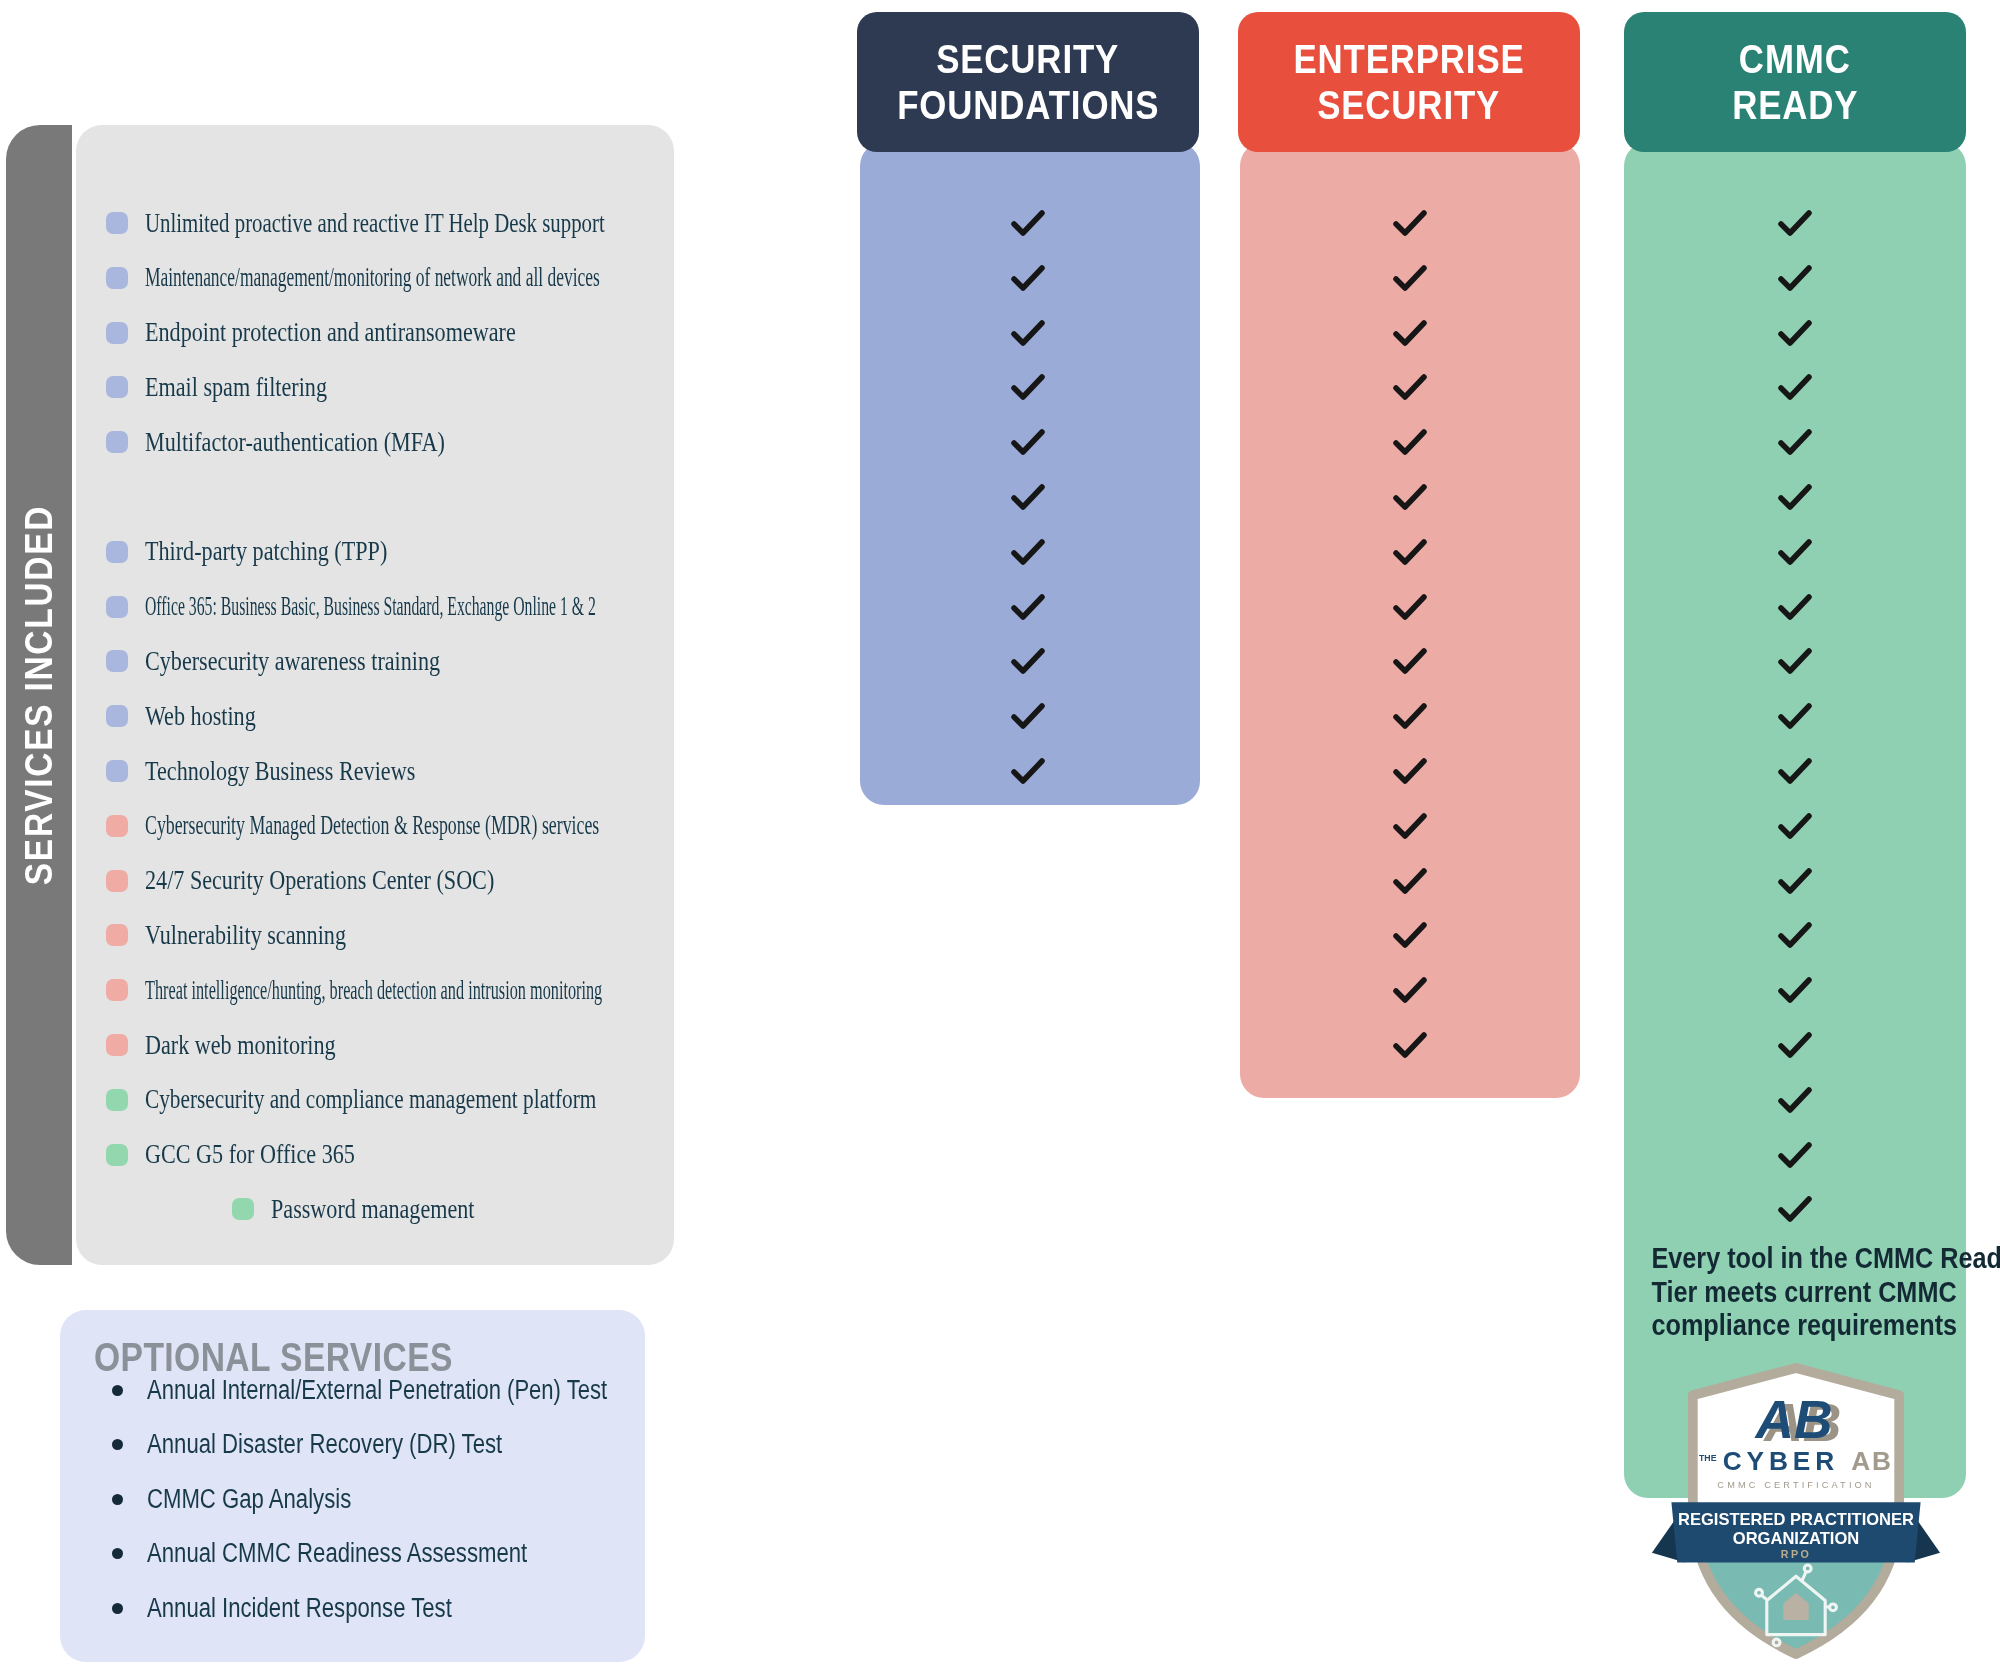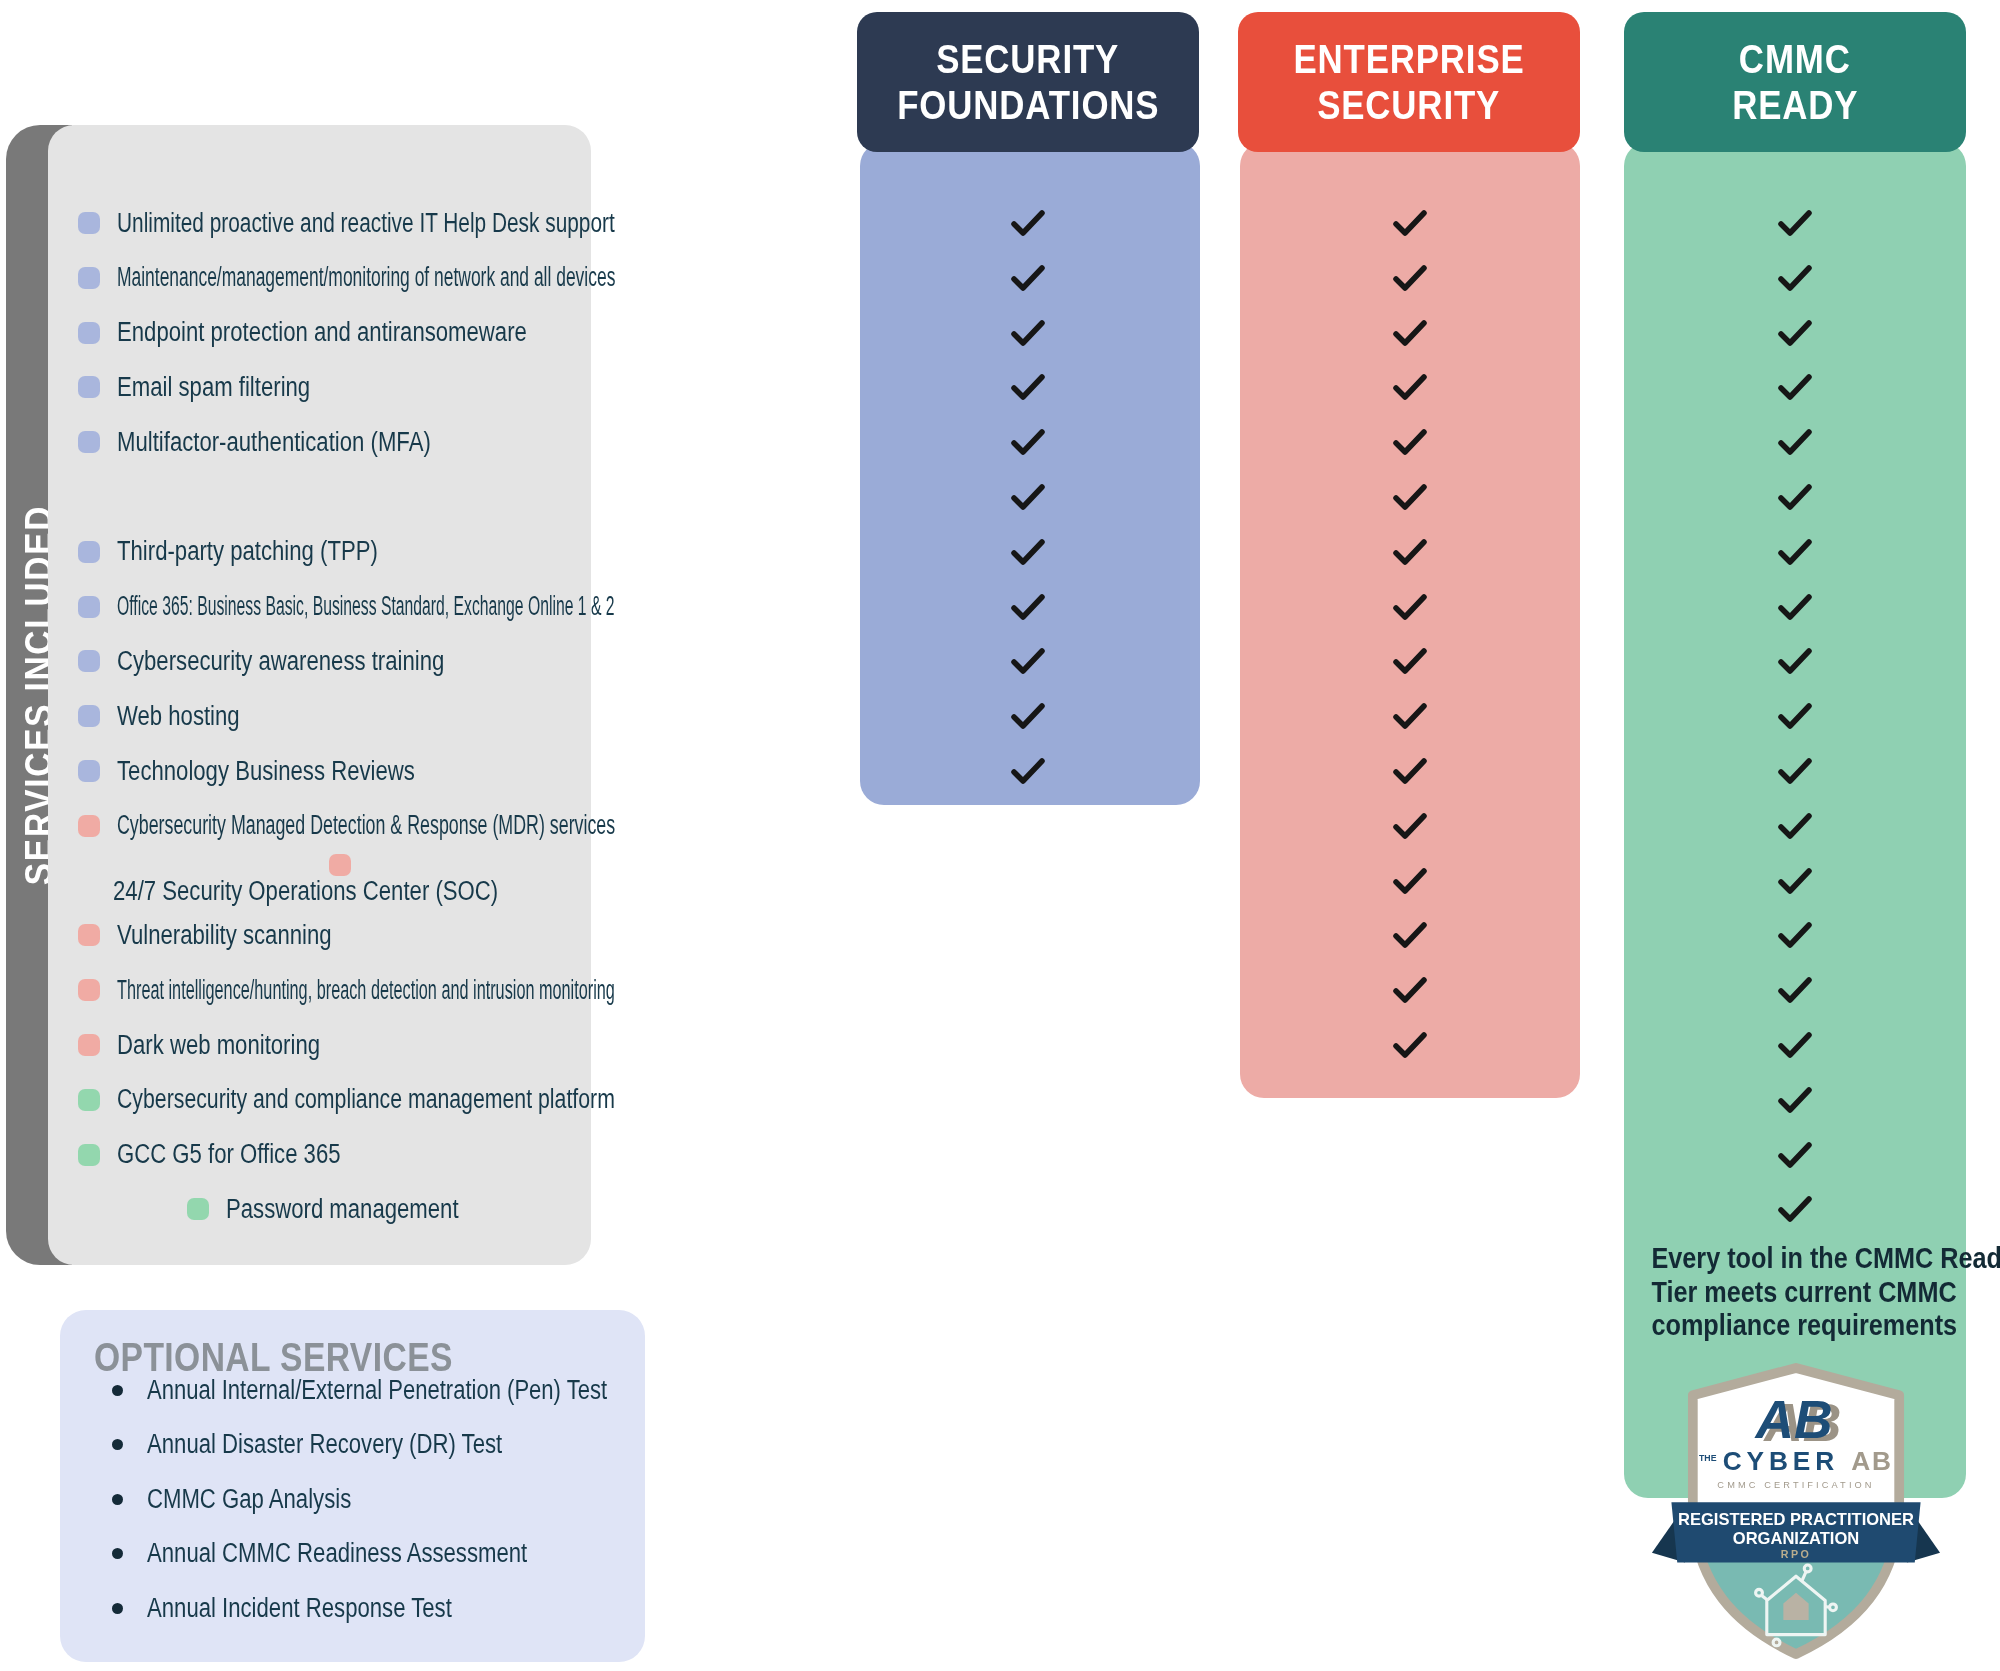--- a/index.html
+++ b/index.html
@@ -7,22 +7,22 @@
         font-family:"Liberation Sans",sans-serif;}
 
   
   .tab{position:absolute;left:6px;top:125px;width:66px;height:1140px;
        border-radius:34px 0 0 34px;z-index:0;}
   .tab-text{position:absolute;left:50%;top:50%;
        transform:translate(-50%,-50%) rotate(-90deg) scaleX(.88);
        color:#ffffff;font-weight:bold;font-size:38px;letter-spacing:2px;white-space:nowrap;}
 
   
-  .services-box{position:absolute;left:48px;top:125px;width:543px;height:1140px;
-       border-radius:26px;z-index:1;}
+  .services-box{position:absolute;left:76px;top:125px;width:598px;height:1140px;
+       border-radius:26px;z-index:1;font-family:Liberation Serif, serif;}
   .srow{position:absolute;left:30px;width:540px;height:54px;display:flex;align-items:center;}
   .sbullet{width:22px;height:22px;border-radius:7px;margin-right:17px;flex:none;}
   .slabel{font-size:27px;color:#17394a;display:inline-block;transform-origin:0 50%;white-space:nowrap;}
 
   
   .hdr{position:absolute;top:12px;height:140px;border-radius:20px;display:flex;
        flex-direction:column;justify-content:center;align-items:center;z-index:3;color:#fff;}
   .hdr-0{left:857px;width:342px;} .hdr-1{left:1238px;width:342px;} .hdr-2{left:1624px;width:342px;}
   .hline{font-weight:bold;font-size:41px;line-height:1.13;letter-spacing:1px;
        transform:scaleX(.85);white-space:nowrap;}
@@ -98,21 +98,21 @@
         <span class="slabel" style="transform: scaleX(0.82);">Web hosting</span>
       </div>
       <div class="srow" style="top: 673.8px;">
         <span class="sbullet" style="background: rgb(240, 171, 164);"></span>
         <span class="slabel" style="transform: scaleX(0.66);">Cybersecurity Managed Detection &amp; Response (MDR) services</span>
       </div>
       <div class="srow" style="top: 619px;">
         <span class="sbullet" style="background: rgb(169, 182, 221);"></span>
         <span class="slabel" style="transform: scaleX(0.82);">Technology Business Reviews</span>
       </div>
-      <div class="srow" style="top: 728.6px; flex-direction: column;">
+      <div class="srow" style="top: 728.6px;">
         <span class="sbullet" style="background: rgb(240, 171, 164);"></span>
         <span class="slabel" style="transform: scaleX(0.82);">24/7 Security Operations Center (SOC)</span>
       </div>
       <div class="srow" style="top: 783.4px;">
         <span class="sbullet" style="background: rgb(240, 171, 164);"></span>
         <span class="slabel" style="transform: scaleX(0.82);">Vulnerability scanning</span>
       </div>
       <div class="srow" style="top: 838.2px;">
         <span class="sbullet" style="background: rgb(240, 171, 164);"></span>
         <span class="slabel" style="transform: scaleX(0.602);">Threat intelligence/hunting, breach detection and intrusion monitoring</span>

